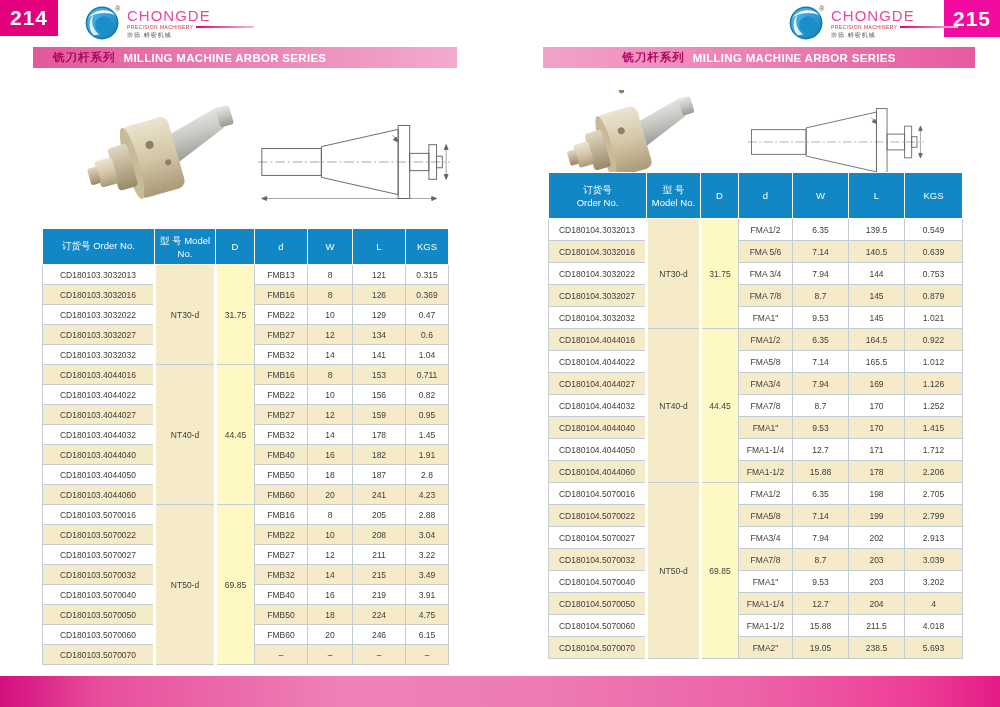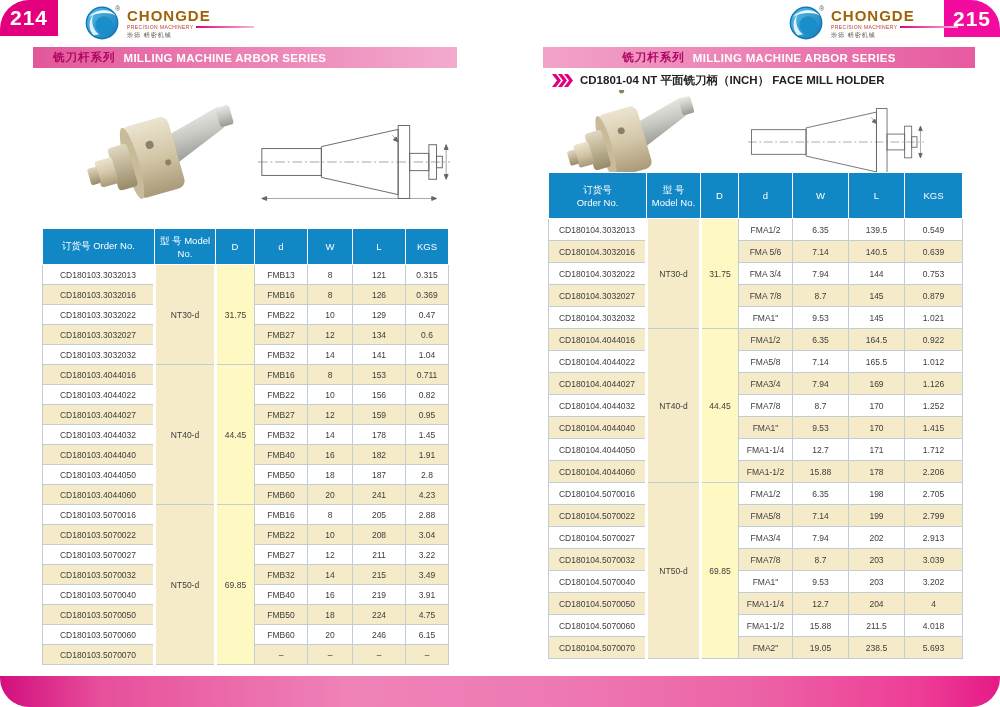--- a/index.html
+++ b/index.html
@@ -1,32 +1,32 @@
 <!DOCTYPE html>
 <html><head>
 <meta charset="utf-8">
 <style>
   * { margin:0; padding:0; box-sizing:border-box; }
   html,body { background:#fff; }
   body { font-family:"Liberation Sans", sans-serif; }
-  .sheet { position:relative; width:1000px; height:707px; background:#fff; overflow:hidden;border-radius:29px; }
+  .sheet { position:relative; width:1000px; height:707px; background:#fff; overflow:hidden; }
 
   
   .page-tab { position:absolute; color:#fff; font-size:21px; font-weight:bold;
               display:flex; align-items:center; justify-content:center; letter-spacing:1px; }
   .tab-left  { left:0;   top:6; width:58px; height:36px; background:#e2007d; }
   .tab-right { left:944px; top:8; width:56px; height:37px; background:#f20b9e; }
 
   
   .logo { position:absolute; display:flex; gap:5px; align-items:flex-start; }
   .logo-left  { left:84px;  top:4px; }
   .logo-right { left:788px; top:4px; }
   .logo-globe { width:38px; height:38px; }
   .logo-texts { padding-top:5px; }
-  .logo-brand { font-size:15px; font-weight:bold; color:#a16207; letter-spacing:1px; line-height:14px; }
+  .logo-brand { font-size:15px; font-weight:normal; color:#ec4899; letter-spacing:1px; line-height:14px; }
   .logo-subrow { display:flex; align-items:center; gap:3px; margin-top:1px; }
   .logo-sub { font-size:5px; color:#c03a30; letter-spacing:0.4px; white-space:nowrap; }
   .logo-line { width:58px; height:2px; background:linear-gradient(90deg,#e2007d,#f6b9d8); }
   .logo-cn { font-size:6px; color:#555; margin-top:1px; letter-spacing:1px; }
 
   
   .banner { position:absolute; top:47px; height:21px; font-size:11.5px; font-weight:bold;
             display:flex; align-items:center; white-space:nowrap; }
   .banner-left  { left:33px;  width:424px; background:linear-gradient(90deg,#e2589a 0%,#ec86b7 55%,#f3abce 100%); padding-left:20px; }
   .banner-right { left:543px; width:432px; background:linear-gradient(90deg,#f2a3c9 0%,#e971ab 70%,#e75aa0 100%); justify-content:center; }
@@ -122,30 +122,20 @@
 
   <div class="banner banner-left">
     <span class="cn">铣刀杆系列</span>
     <span class="en">MILLING MACHINE ARBOR SERIES</span>
   </div>
   <div class="banner banner-right">
     <span class="cn">铣刀杆系列</span>
     <span class="en">MILLING MACHINE ARBOR SERIES</span>
   </div>
 
-  <div class="sec-title title-right">
-    <svg class="chevrons" width="22" height="13" viewBox="0 0 22 13">
-      <g fill="#e2007d">
-        <path d="M0,0 L4,0 L9,6.5 L4,13 L0,13 L5,6.5 Z"></path>
-        <path d="M6,0 L10,0 L15,6.5 L10,13 L6,13 L11,6.5 Z"></path>
-        <path d="M12,0 L16,0 L21,6.5 L16,13 L12,13 L17,6.5 Z"></path>
-      </g>
-    </svg>
-    <span>CD1801-04 NT 平面铣刀柄（INCH） FACE MILL HOLDER</span>
-  </div>
 
   <svg class="photo photo-left" viewBox="0 0 176 122">
     <defs>
       <linearGradient id="steel" x1="0" y1="0" x2="0" y2="1">
         <stop offset="0" stop-color="#e6e6e2"></stop>
           <stop offset="0.45" stop-color="#c9c9c4"></stop>
           <stop offset="1" stop-color="#9a9a94"></stop>
       </linearGradient>
       <linearGradient id="champ" x1="0" y1="0" x2="0" y2="1">
         <stop offset="0" stop-color="#ece4d0"></stop>

